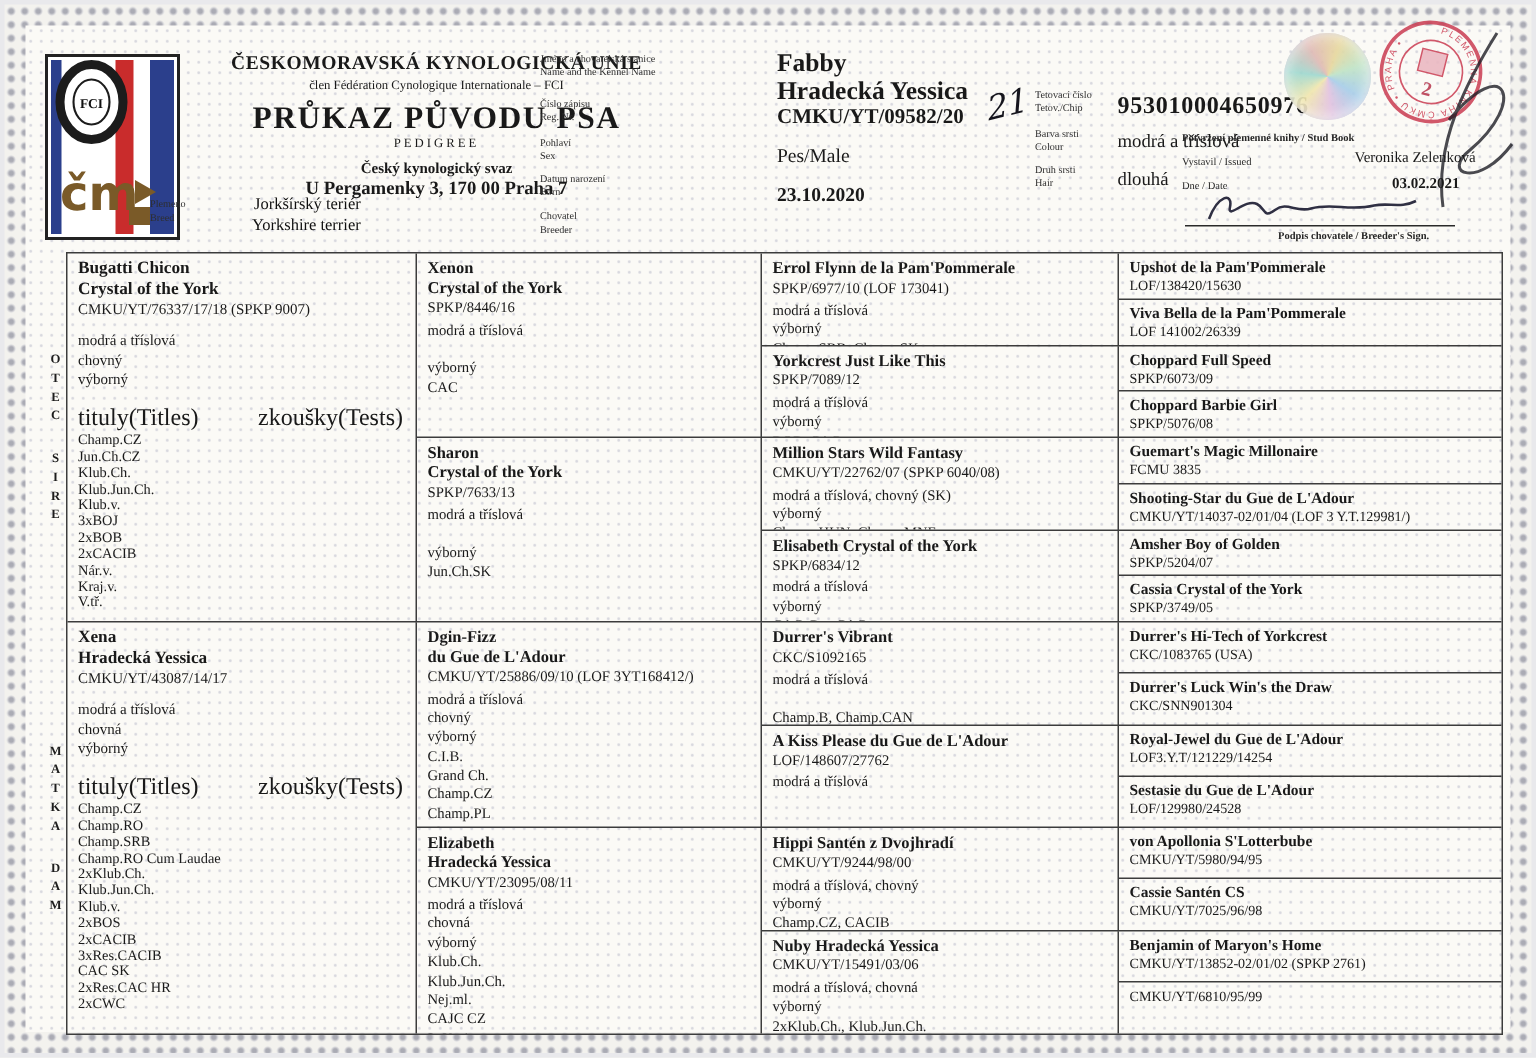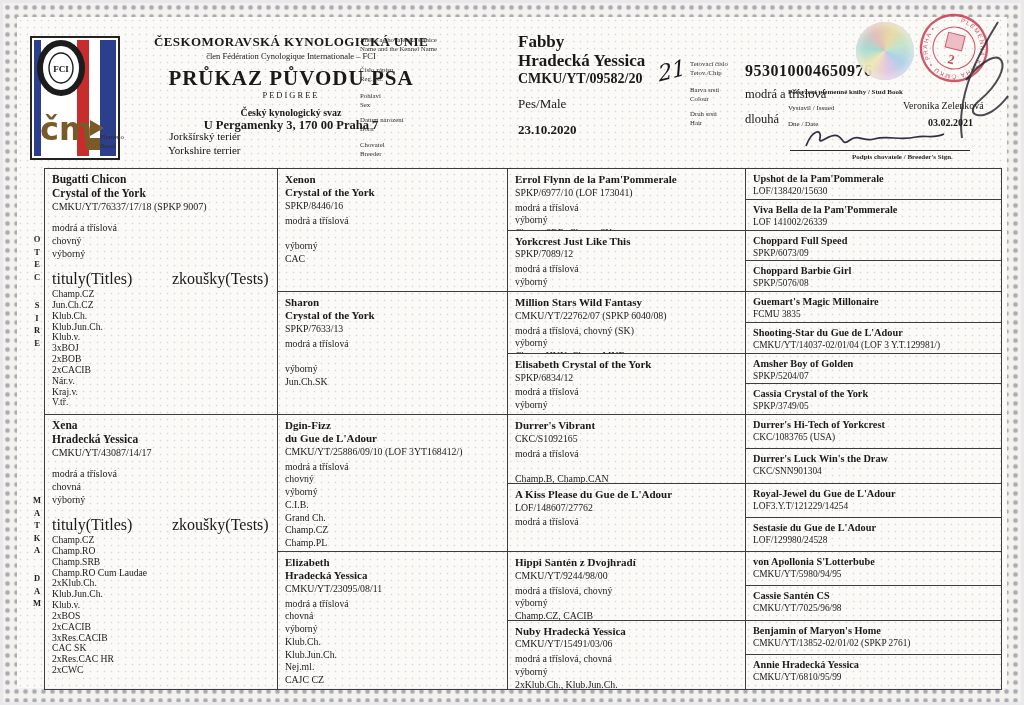--- a/index.html
+++ b/index.html
@@ -374,18 +374,17 @@
       </div>
       <div class="cell g4 noR" style="grid-column:4;grid-row:14;">
         <div class="nm">Cassie Santén CS</div>
         <div class="rg">CMKU/YT/7025/96/98</div>
       </div>
       <div class="cell g4 noR" style="grid-column:4;grid-row:15;">
         <div class="nm">Benjamin of Maryon's Home</div>
         <div class="rg">CMKU/YT/13852-02/01/02 (SPKP 2761)</div>
       </div>
       <div class="cell g4 noR noB" style="grid-column:4;grid-row:16;">
-        <div class="nm">Annie Hradecká Yessica</div>
         <div class="rg">CMKU/YT/6810/95/99</div>
       </div>
     </div>
   </div>
 </div>
 
 </body></html>

